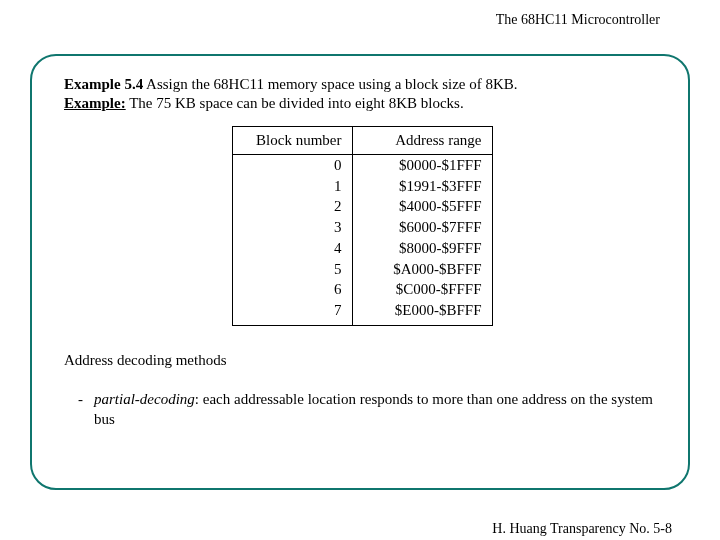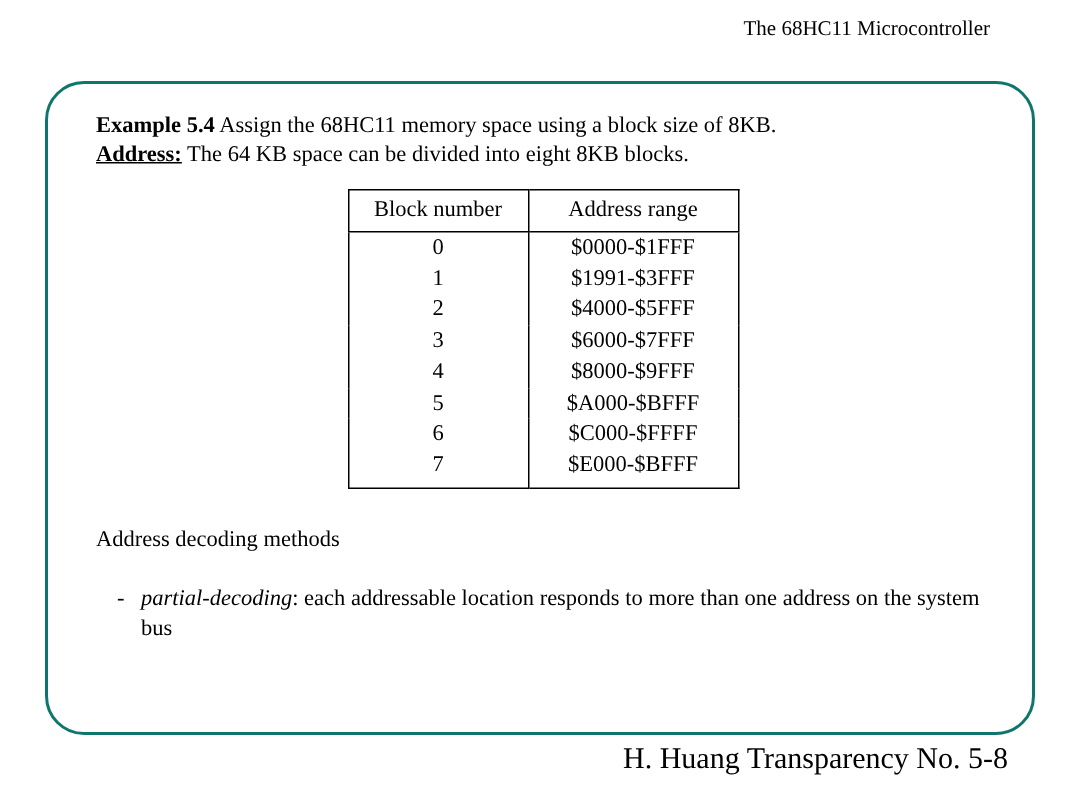--- a/index.html
+++ b/index.html
@@ -38,26 +38,26 @@
     display: flex;
     justify-content: center;
     margin: 10px 0 26px 0;
   }
   table {
     border-collapse: collapse;
   }
   td, th {
     font-weight: normal;
     padding: 1px 10px;
-    text-align: center;
+    text-align: right;
     font-size: 15px;
     line-height: 1.25;
   }
   th { padding-top: 4px; padding-bottom: 4px; }
-  .col-block { text-align: center; width: 120px; }
+  .col-block { text-align: right; width: 120px; }
   .col-addr { width: 140px; }
   .tbl {
     border: 1.5px solid #000;
   }
   .tbl th { border-bottom: 1.5px solid #000; }
   .tbl td:first-child, .tbl th:first-child { border-right: 1.5px solid #000; }
   .tbl tr:last-child td { padding-bottom: 5px; }
   .section-head {
     font-weight: normal;
     margin: 6px 0 20px 0;
@@ -73,38 +73,38 @@
   }
   .bullet::before {
     content: "-";
     position: absolute;
     left: 0;
   }
   .italic { font-style: italic; text-align: center; }
   .footer {
     position: absolute;
     right: 48px;
-    bottom: 22px;
-    font-size: 20px;
+    bottom: 3px;
+    font-size: 14px;
   }
 </style>
 </head>
 <body>
 
 <div class="header">
   <span>The 68HC11 Microcontroller</span>
 </div>
 
 <div class="frame">
 
   <p class="example-line">
     <span class="example-label">Example 5.4</span><span> Assign the 68HC11 memory space using a block size of 8KB.</span>
   </p>
   <p class="solution-line">
-    <span class="solution-label">Address:</span><span> The 64 KB space can be divided into eight 8KB blocks.</span>
+    <span class="solution-label">Example:</span><span> The 75 KB space can be divided into eight 8KB blocks.</span>
   </p>
 
   <div class="table-wrap">
     <table class="tbl">
       <tbody>
           <tr>
         <th class="col-block">Block number</th>
         <th class="col-addr">Address range</th>
       </tr>
       <tr>

